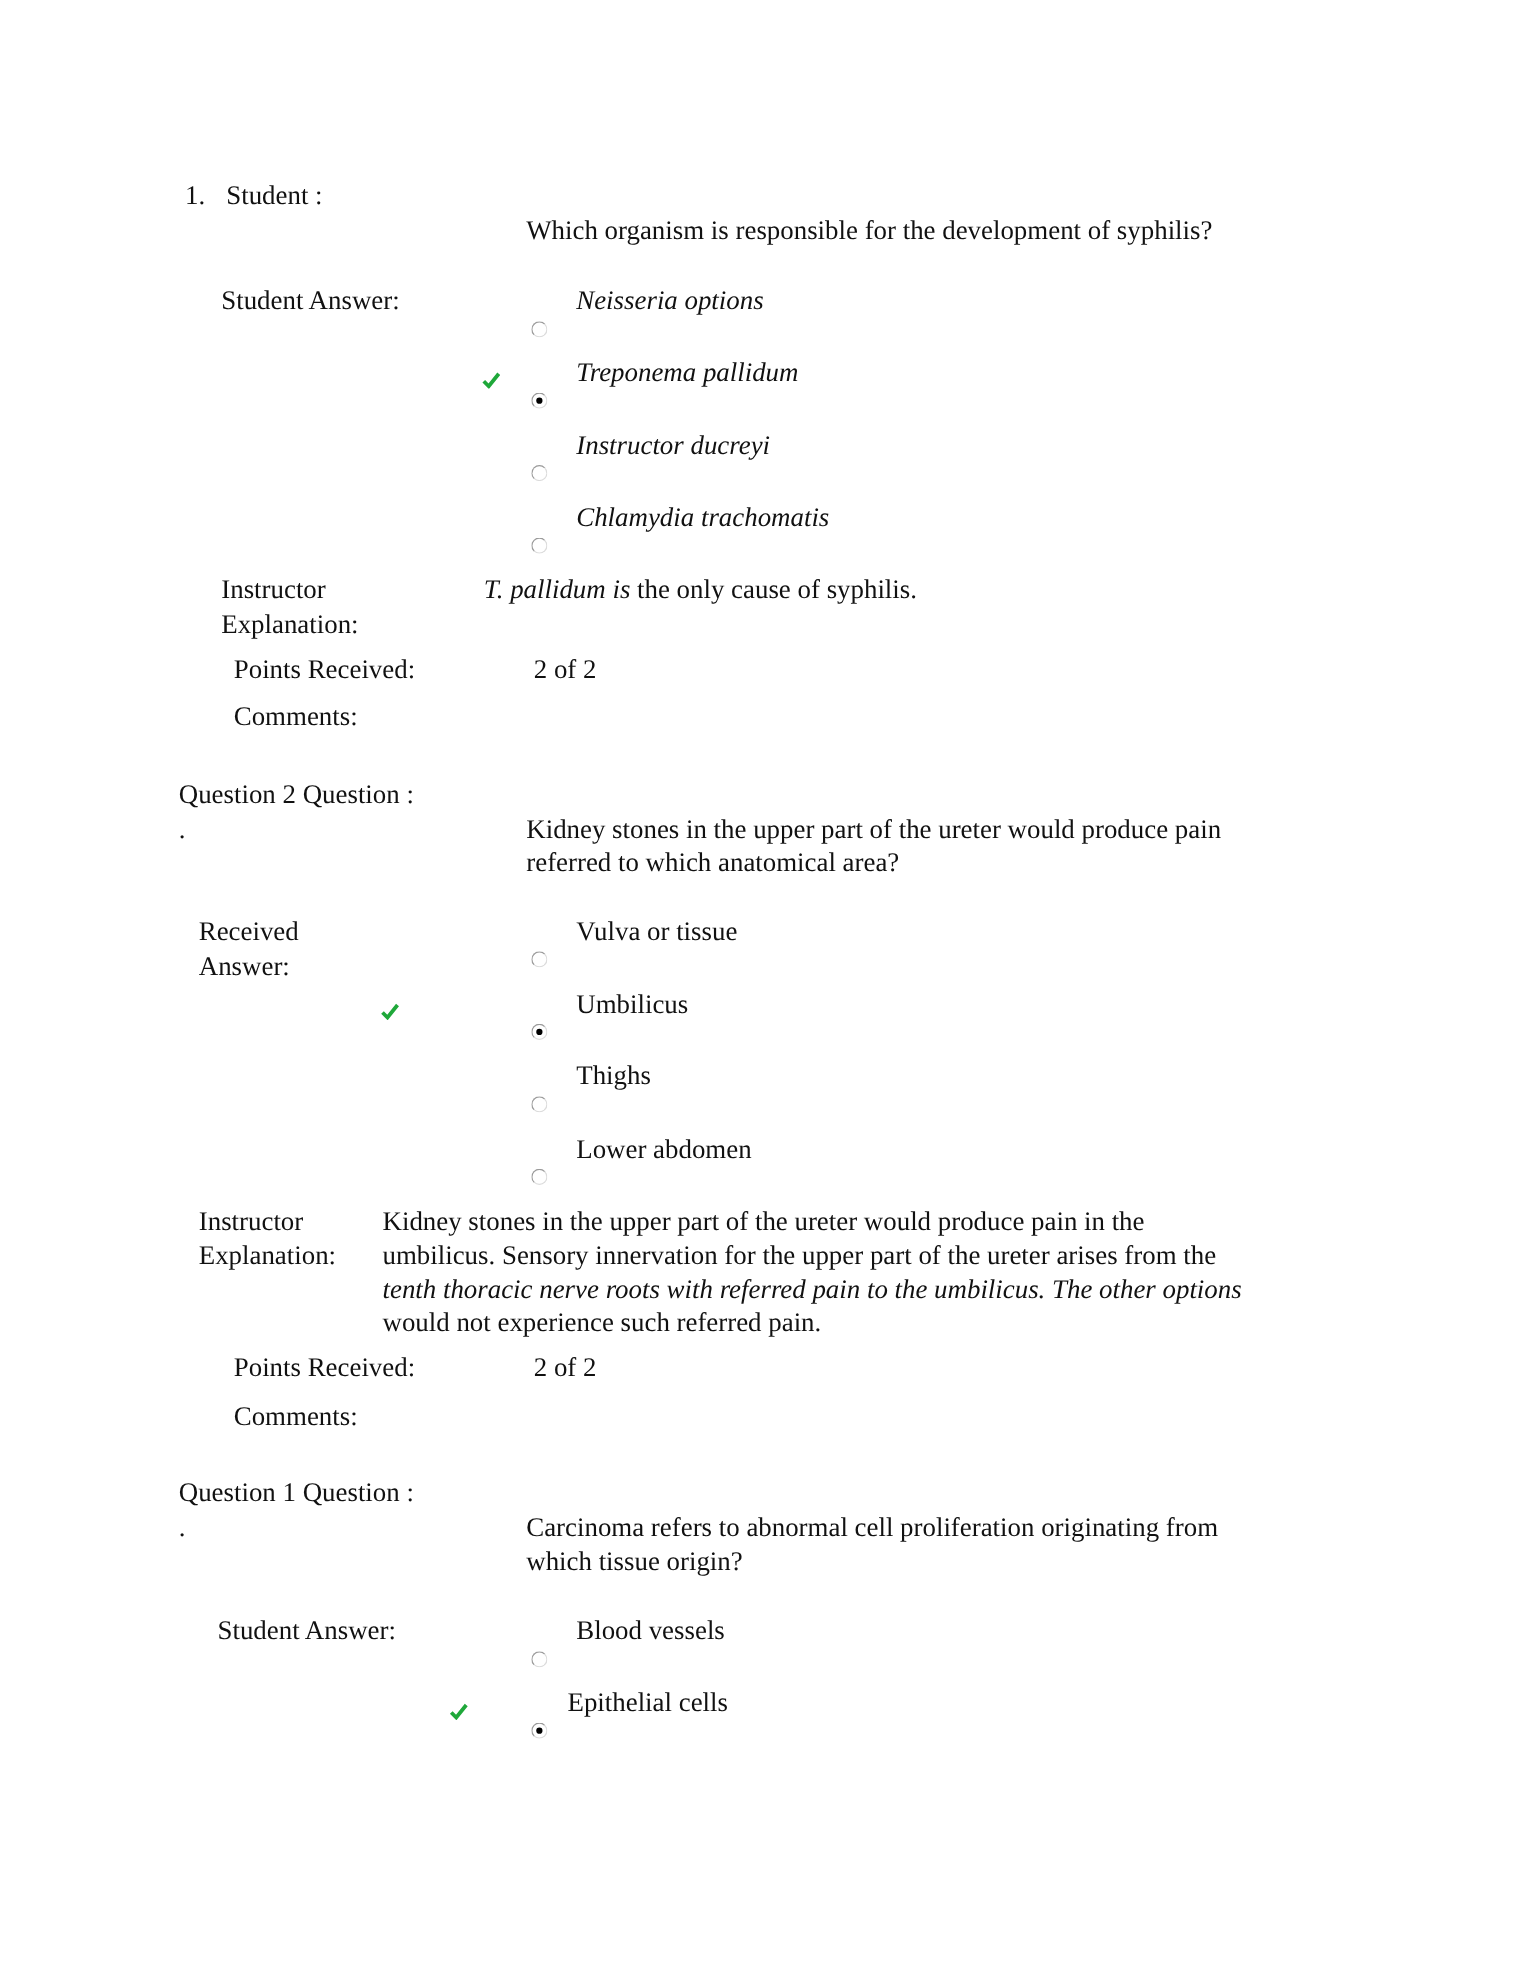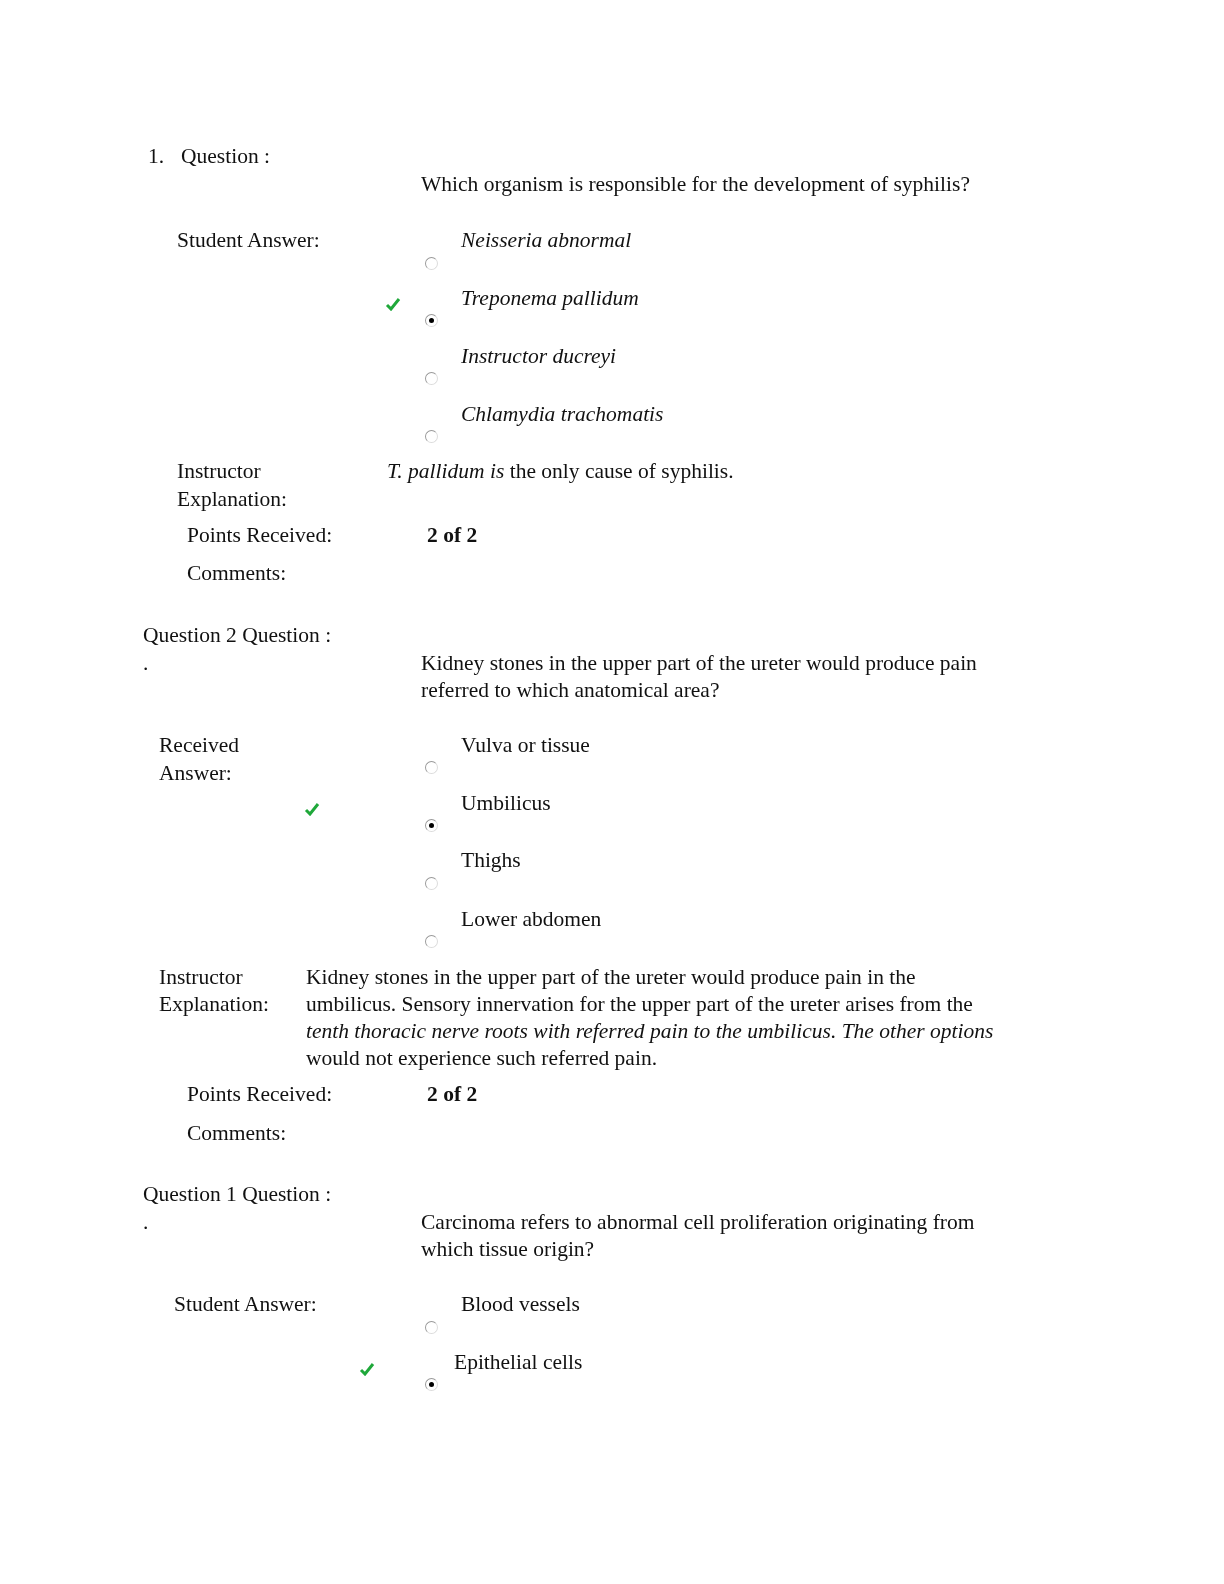--- a/index.html
+++ b/index.html
@@ -3,43 +3,43 @@
   <meta charset="utf-8">
   <style>
     html, body { margin: 0; padding: 0; background: #ffffff; }
     body {
       width: 1224px; height: 1584px; position: relative; overflow: hidden;
       font-family: "Liberation Serif", "DejaVu Serif", serif;
       font-size: 21.5px; color: #111;
     }
     .abs { position: absolute; white-space: nowrap; line-height: 27px; }
     .it { font-style: italic; }
-    .bold { font-weight: bold; }
+    .bold { font-weight: normal; }
     .radio {
       position: absolute; width: 13px; height: 13px; border-radius: 50%;
       border: 1px solid #9a9a9a; border-bottom-color: #dcdcdc; border-right-color: #dcdcdc;
       background: #fff; box-sizing: border-box;
     }
     .radio.checked::after {
       content: ""; position: absolute; left: 3px; top: 3px; width: 5px; height: 5px;
       border-radius: 50%; background: #000;
     }
     .check { position: absolute; width: 16px; height: 14px; }
   </style>
 </head>
 <body>
 
 <div>
   <span class="abs" style="left:148px;top:143px;">1.</span>
-  <span class="abs" style="left:181px;top:143px;">Question :</span>
+  <span class="abs" style="left:181px;top:143px;">Student :</span>
   <span class="abs" style="left:421px;top:171px;">Which organism is responsible for the development of syphilis?</span>
 
   <span class="abs" style="left:177px;top:227px;">Student Answer:</span>
 
-  <span class="abs it" style="left:461px;top:227px;">Neisseria abnormal</span>
+  <span class="abs it" style="left:461px;top:227px;">Neisseria options</span>
   <span class="radio" style="left:425px;top:257px;"></span>
 
   <svg class="check" style="left:385px;top:297px;" viewBox="0 0 16 14">
       <path d="M2 8 L6 12 L14 2" stroke="#1fa83a" stroke-width="3" fill="none"></path>
     </svg>
   <span class="abs it" style="left:461px;top:285px;">Treponema pallidum</span>
   <span class="radio checked" style="left:425px;top:314px;"></span>
 
   <span class="abs it" style="left:461px;top:343px;">Instructor ducreyi</span>
   <span class="radio" style="left:425px;top:372px;"></span>

